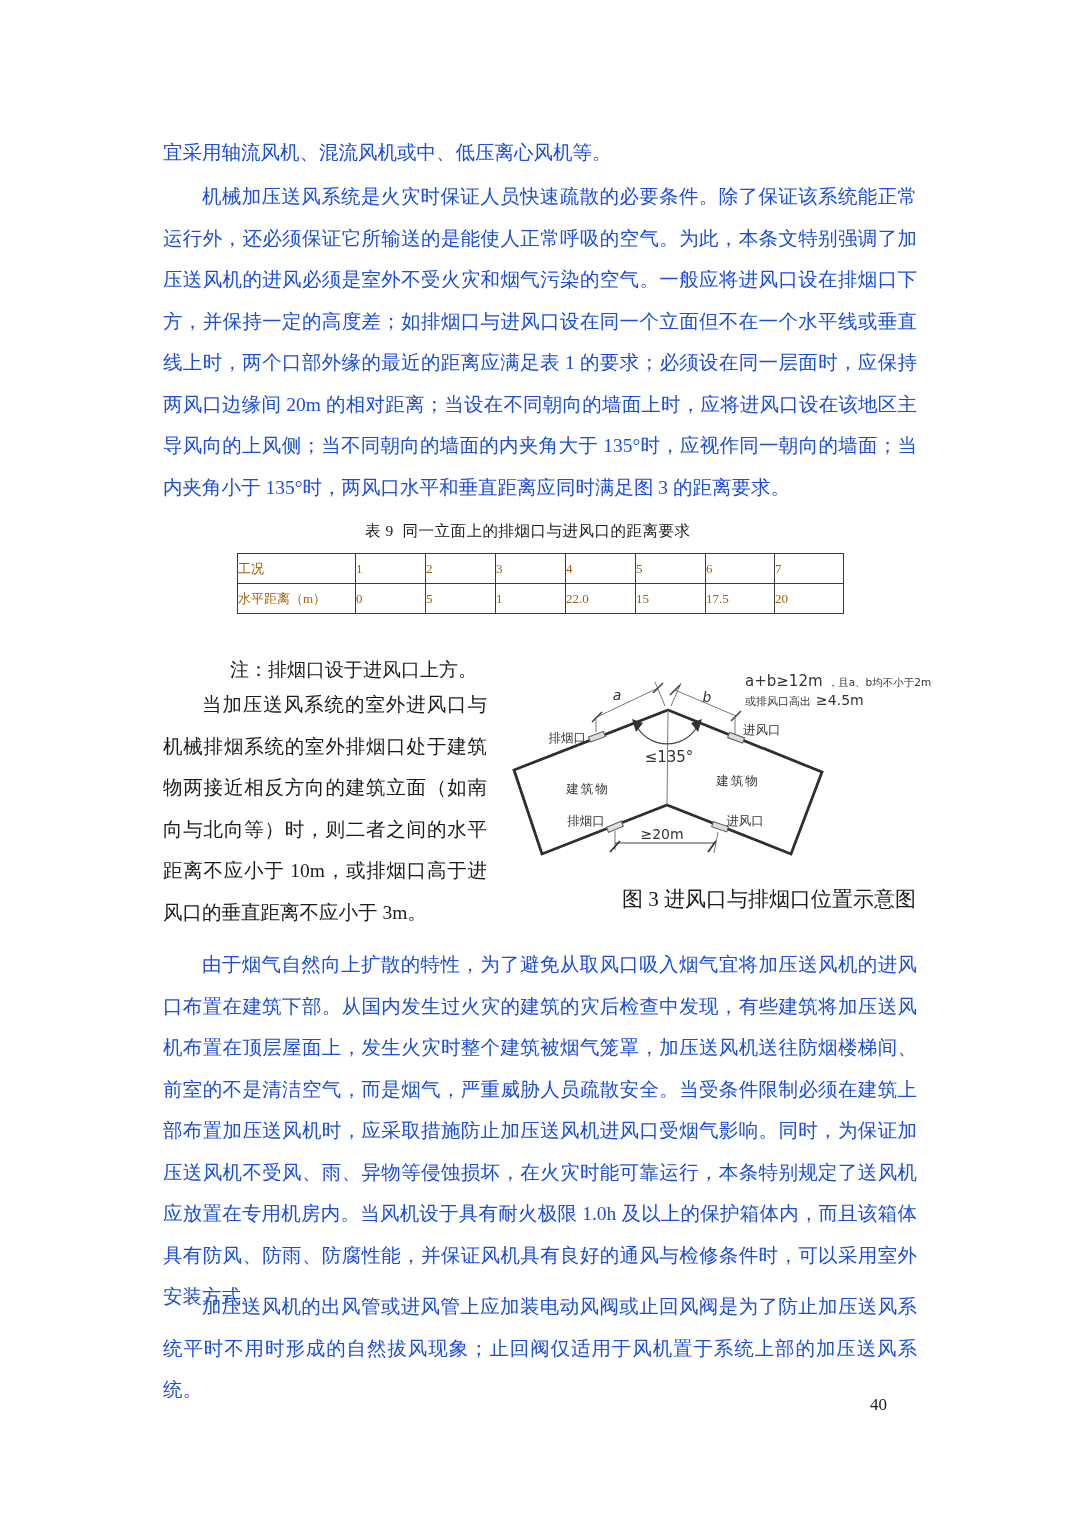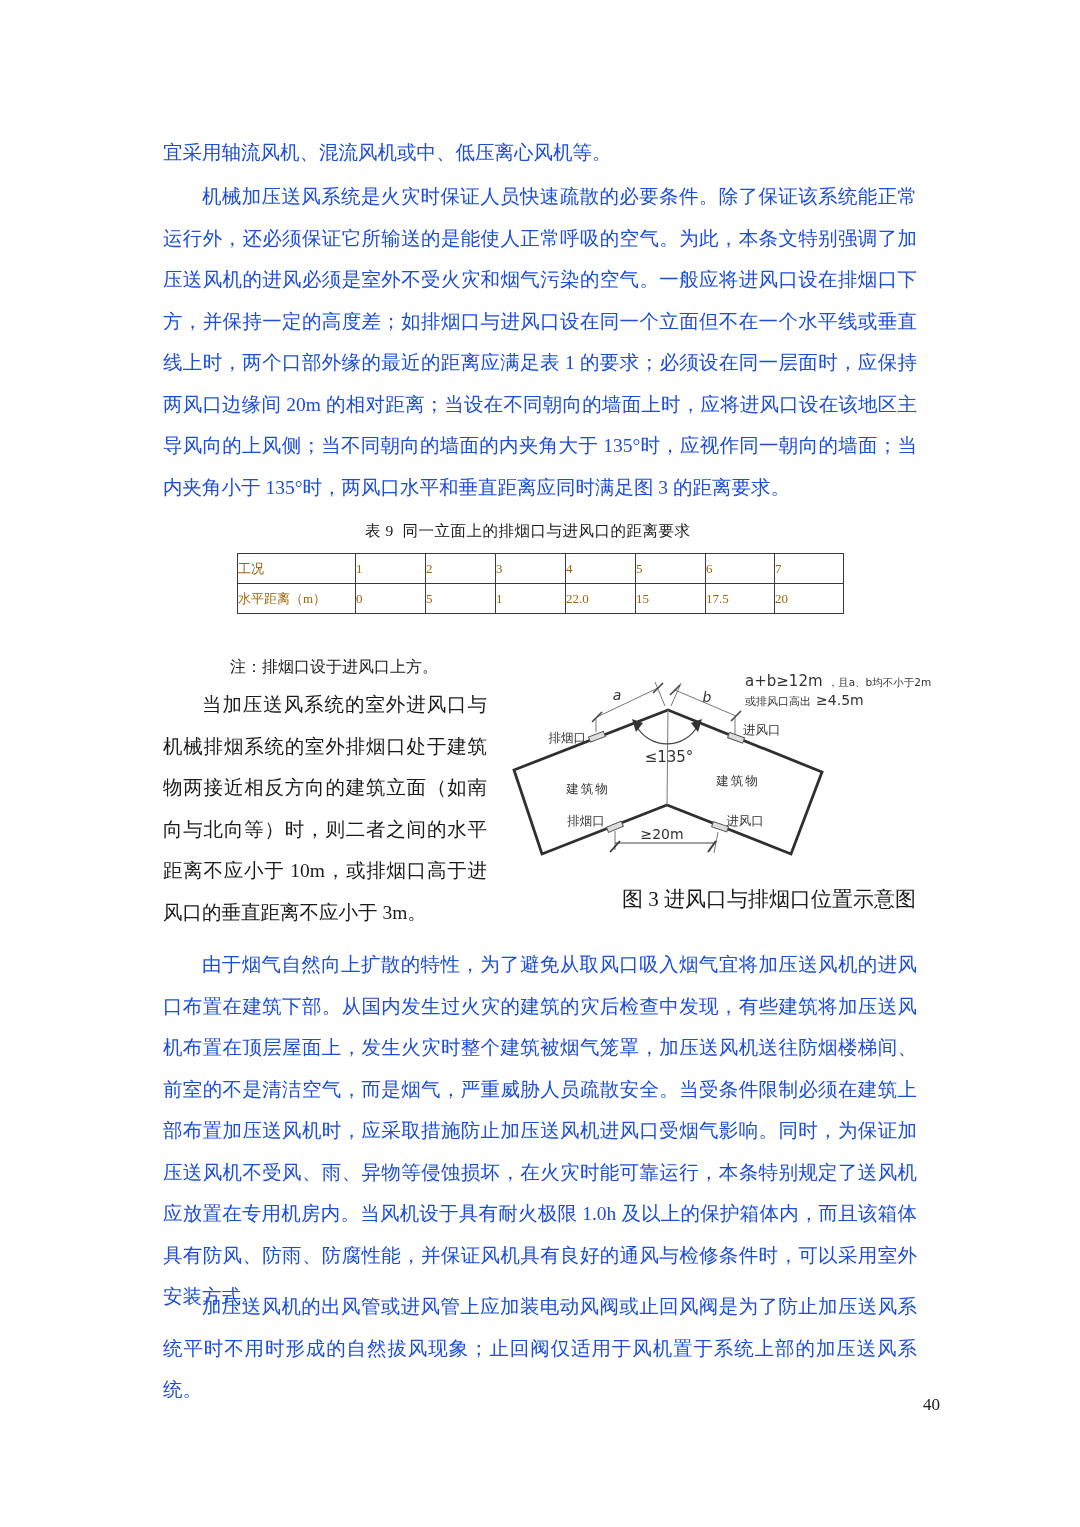--- a/index.html
+++ b/index.html
@@ -39,36 +39,36 @@
   table.t1 td{
     border:1.2px solid #3a3a3a;
     height:29px;
     text-align:left;vertical-align:middle;
     font-size:13px;
     padding:0;
     color:#a16207;
   }
   .note{
     position:absolute;left:230px;top:657px;
-    font-size:16px;
+    font-size:19px;
   }
   .fig-caption{
     position:absolute;left:500px;top:885px;width:416px;
     font-size:21px;text-align:right;
   }
   .figure-svg{
     position:absolute;left:500px;top:662px;
   }
   .figure-svg text{
     font-family:"DejaVu Sans",sans-serif;
     fill:#333333;
   }
   .page-number{
     position:absolute;left:870px;top:1395px;width:70px;
-    font-size:17px;text-align:right;
+    font-size:17px;text-align:left;
   }
 </style>
 </head>
 <body>
 
 <div class="page">
 
   <div class="body-para" style="top:132px;">宜采用轴流风机、混流风机或中、低压离心风机等。</div>
 
   <div class="body-para indent" style="top:176px;">机械加压送风系统是火灾时保证人员快速疏散的必要条件。除了保证该系统能正常运行外，还必须保证它所输送的是能使人正常呼吸的空气。为此，本条文特别强调了加压送风机的进风必须是室外不受火灾和烟气污染的空气。一般应将进风口设在排烟口下方，并保持一定的高度差；如排烟口与进风口设在同一个立面但不在一个水平线或垂直线上时，两个口部外缘的最近的距离应满足表 1 的要求；必须设在同一层面时，应保持两风口边缘间 20m 的相对距离；当设在不同朝向的墙面上时，应将进风口设在该地区主导风向的上风侧；当不同朝向的墙面的内夹角大于 135°时，应视作同一朝向的墙面；当内夹角小于 135°时，两风口水平和垂直距离应同时满足图 3 的距离要求。</div>

